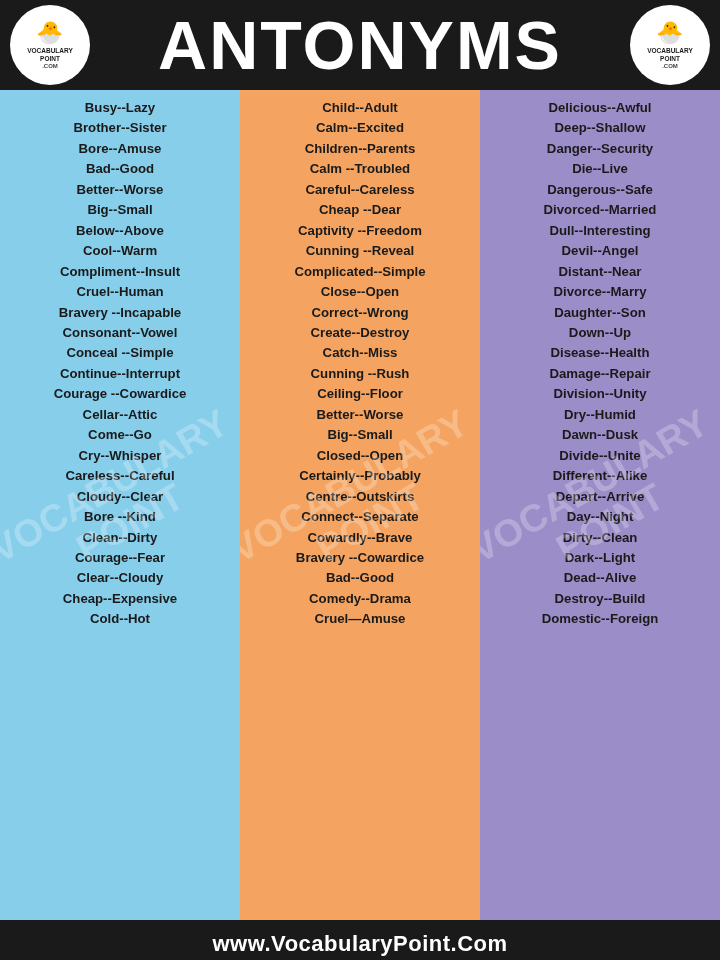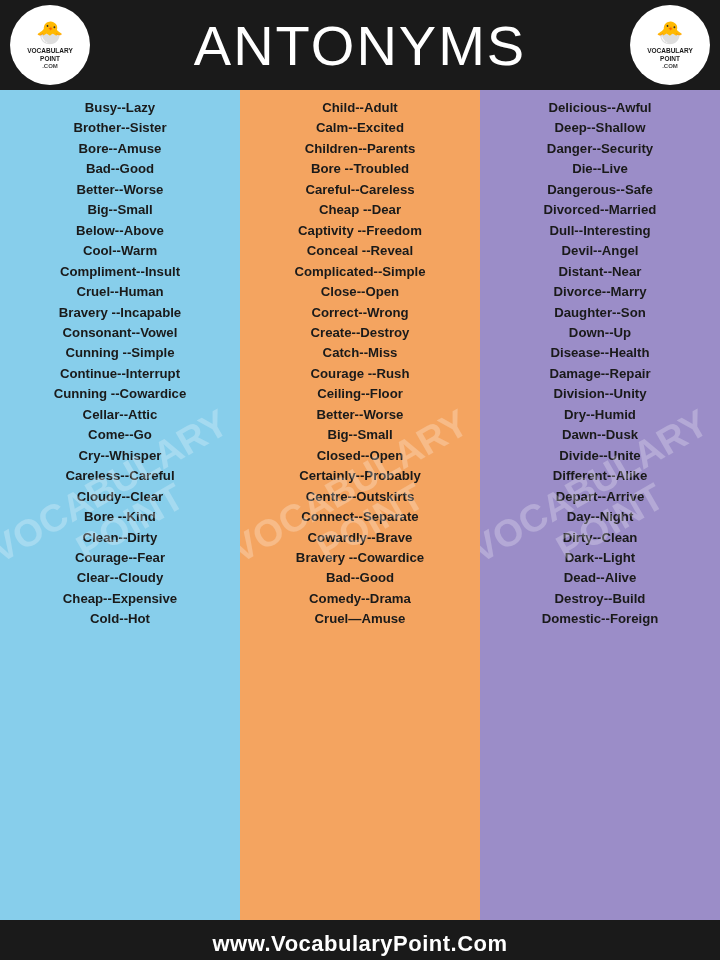--- a/index.html
+++ b/index.html
@@ -16,22 +16,22 @@
       background: #1a1a1a;
       height: 90px;
       display: flex;
       align-items: center;
       justify-content: center;
       position: relative;
       padding: 0 10px;
     }
     .header-title {
       color: #fff;
-      font-size: 56px;
-      font-weight: 400;
+      font-size: 68px;
+      font-weight: 700;
       letter-spacing: 2px;
       text-align: center;
     }
     .logo {
       position: absolute;
       width: 80px;
       height: 80px;
       background: #fff;
       border-radius: 50%;
       display: flex;
@@ -145,54 +145,54 @@
         <div class="col-item">Bore--Amuse</div>
         <div class="col-item">Bad--Good</div>
         <div class="col-item">Better--Worse</div>
         <div class="col-item">Big--Small</div>
         <div class="col-item">Below--Above</div>
         <div class="col-item">Cool--Warm</div>
         <div class="col-item">Compliment--Insult</div>
         <div class="col-item">Cruel--Human</div>
         <div class="col-item">Bravery --Incapable</div>
         <div class="col-item">Consonant--Vowel</div>
-        <div class="col-item">Cunning --Simple</div>
+        <div class="col-item">Conceal --Simple</div>
         <div class="col-item">Continue--Interrupt</div>
-        <div class="col-item">Cunning --Cowardice</div>
+        <div class="col-item">Courage --Cowardice</div>
         <div class="col-item">Cellar--Attic</div>
         <div class="col-item">Come--Go</div>
         <div class="col-item">Cry--Whisper</div>
         <div class="col-item">Careless--Careful</div>
         <div class="col-item">Cloudy--Clear</div>
         <div class="col-item">Bore --Kind</div>
         <div class="col-item">Clean--Dirty</div>
         <div class="col-item">Courage--Fear</div>
         <div class="col-item">Clear--Cloudy</div>
         <div class="col-item">Cheap--Expensive</div>
         <div class="col-item">Cold--Hot</div>
       </div>
   </div>
 
   <div class="col col-middle">
     <div class="watermark">VOCABULARY<br>POINT</div>
     <div id="col-middle-items">
         <div class="col-item">Child--Adult</div>
         <div class="col-item">Calm--Excited</div>
         <div class="col-item">Children--Parents</div>
-        <div class="col-item">Bore --Troubled</div>
+        <div class="col-item">Calm --Troubled</div>
         <div class="col-item">Careful--Careless</div>
         <div class="col-item">Cheap --Dear</div>
         <div class="col-item">Captivity --Freedom</div>
-        <div class="col-item">Conceal --Reveal</div>
+        <div class="col-item">Cunning --Reveal</div>
         <div class="col-item">Complicated--Simple</div>
         <div class="col-item">Close--Open</div>
         <div class="col-item">Correct--Wrong</div>
         <div class="col-item">Create--Destroy</div>
         <div class="col-item">Catch--Miss</div>
-        <div class="col-item">Courage --Rush</div>
+        <div class="col-item">Cunning --Rush</div>
         <div class="col-item">Ceiling--Floor</div>
         <div class="col-item">Better--Worse</div>
         <div class="col-item">Big--Small</div>
         <div class="col-item">Closed--Open</div>
         <div class="col-item">Certainly--Probably</div>
         <div class="col-item">Centre--Outskirts</div>
         <div class="col-item">Connect--Separate</div>
         <div class="col-item">Cowardly--Brave</div>
         <div class="col-item">Bravery --Cowardice</div>
         <div class="col-item">Bad--Good</div>

